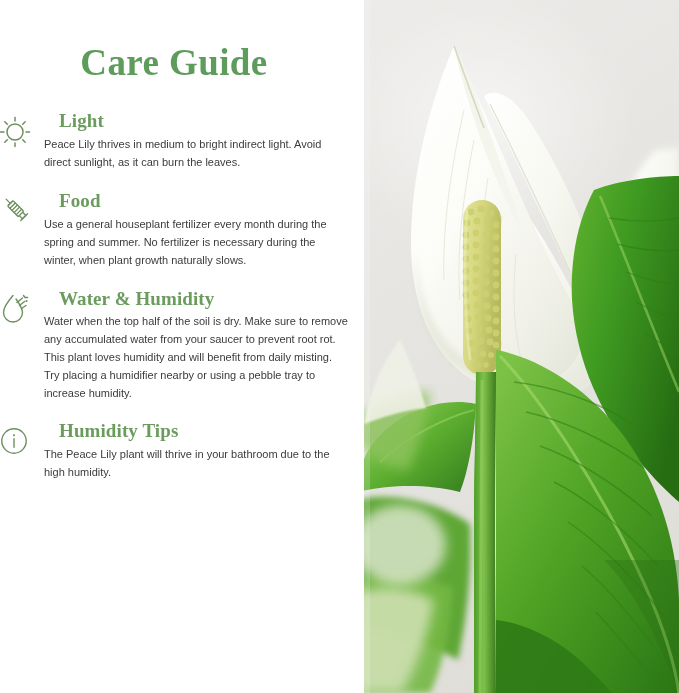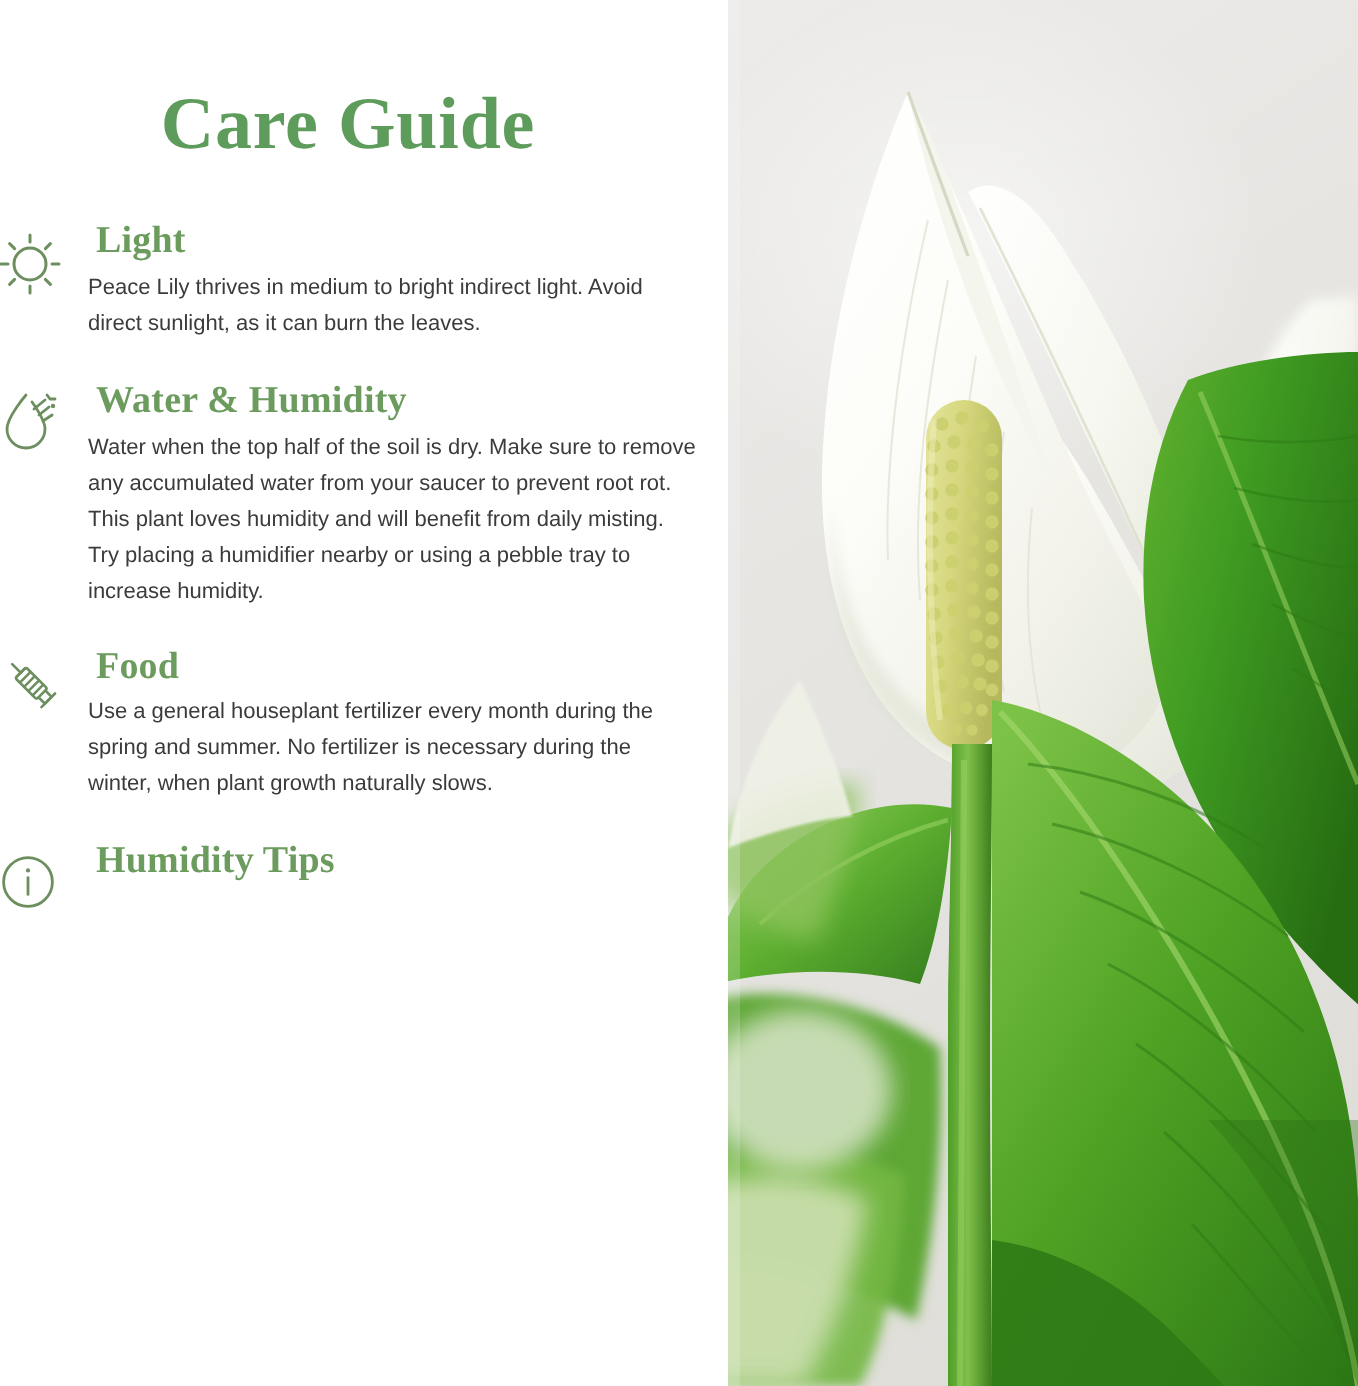--- a/index.html
+++ b/index.html
@@ -62,21 +62,21 @@
     left: -2px;
     top: 2px;
     width: 40px;
     height: 40px;
     display: block;
     overflow: hidden;
   }
   .sec-icon svg { display: block; }
 
   .sec-heading {
-    margin: 0 0 2px 4px;
+    margin: 0 0 2px 15px;
     font-family: "Liberation Serif", "DejaVu Serif", serif;
     font-weight: 700;
     font-size: 19px;
     color: #6b9c5e;
     line-height: 1.25;
     letter-spacing: 0.1px;
   }
 
   .sec-body {
     margin: 0;
@@ -122,35 +122,20 @@
             <line x1="2.5" y1="21" x2="6" y2="21"></line>
             <line x1="28" y1="21" x2="31.5" y2="21"></line>
             <line x1="6.8" y1="10.8" x2="9.3" y2="13.3"></line>
             <line x1="24.7" y1="28.7" x2="27.2" y2="31.2"></line>
             <line x1="27.2" y1="10.8" x2="24.7" y2="13.3"></line>
             <line x1="9.3" y1="28.7" x2="6.8" y2="31.2"></line>
           </svg>
         </span>
         <h2 class="sec-heading">Light</h2>
         <p class="sec-body">Peace Lily thrives in medium to bright indirect light. Avoid direct sunlight, as it can burn the leaves.</p>
-      </div>
-
-      <div class="section gap-water">
-        <span class="sec-icon">
-          <svg width="40" height="40" viewBox="0 0 40 40" fill="none" stroke="#6d8f5f" stroke-width="1.4" stroke-linecap="round" stroke-linejoin="round">
-            <path d="M15 6.5 C15 6.5 5.5 17.5 5.5 23.5 C5.5 28.8 9.8 33 15 33 C20.2 33 24.5 28.8 24.5 23.5 C24.5 19.8 21 14.2 18 10"></path>
-            <path d="M19 13.5 L24.5 9"></path>
-            <path d="M21.5 16.5 L26.5 12.5"></path>
-            <path d="M23.5 19.5 L28 16.5"></path>
-            <path d="M25.5 6.5 L27 8.5 L29.5 8.5"></path>
-            <circle cx="28.5" cy="12" r="1.1" fill="#6d8f5f" stroke="none"></circle>
-          </svg>
-        </span>
-        <h2 class="sec-heading">Water &amp; Humidity</h2>
-        <p class="sec-body">Water when the top half of the soil is dry. Make sure to remove any accumulated water from your saucer to prevent root rot. This plant loves humidity and will benefit from daily misting. Try placing a humidifier nearby or using a pebble tray to increase humidity.</p>
       </div>
 
       <div class="section gap-food">
         <span class="sec-icon">
           <svg width="40" height="40" viewBox="0 0 40 40" fill="none" stroke="#6d8f5f" stroke-width="1.3" stroke-linecap="round" stroke-linejoin="round">
             <g transform="rotate(45 18 18)">
               <rect x="10" y="14.2" width="15" height="7.6" rx="1"></rect>
               <path d="M25 15.6 L29.5 15.6 L29.5 20.4 L25 20.4"></path>
               <line x1="29.5" y1="13.2" x2="29.5" y2="22.8"></line>
               <line x1="13.2" y1="14.2" x2="13.2" y2="21.8"></line>
@@ -159,29 +144,45 @@
               <line x1="22.2" y1="14.2" x2="22.2" y2="21.8"></line>
               <line x1="10" y1="18" x2="4" y2="18"></line>
               <line x1="10" y1="15" x2="10" y2="21"></line>
             </g>
           </svg>
         </span>
         <h2 class="sec-heading">Food</h2>
         <p class="sec-body">Use a general houseplant fertilizer every month during the spring and summer. No fertilizer is necessary during the winter, when plant growth naturally slows.</p>
       </div>
 
+      <div class="section gap-water">
+        <span class="sec-icon">
+          <svg width="40" height="40" viewBox="0 0 40 40" fill="none" stroke="#6d8f5f" stroke-width="1.4" stroke-linecap="round" stroke-linejoin="round">
+            <path d="M15 6.5 C15 6.5 5.5 17.5 5.5 23.5 C5.5 28.8 9.8 33 15 33 C20.2 33 24.5 28.8 24.5 23.5 C24.5 19.8 21 14.2 18 10"></path>
+            <path d="M19 13.5 L24.5 9"></path>
+            <path d="M21.5 16.5 L26.5 12.5"></path>
+            <path d="M23.5 19.5 L28 16.5"></path>
+            <path d="M25.5 6.5 L27 8.5 L29.5 8.5"></path>
+            <circle cx="28.5" cy="12" r="1.1" fill="#6d8f5f" stroke="none"></circle>
+          </svg>
+        </span>
+        <h2 class="sec-heading">Water &amp; Humidity</h2>
+        <p class="sec-body">Water when the top half of the soil is dry. Make sure to remove any accumulated water from your saucer to prevent root rot. This plant loves humidity and will benefit from daily misting. Try placing a humidifier nearby or using a pebble tray to increase humidity.</p>
+      </div>
+
       <div class="section">
         <span class="sec-icon">
           <svg width="40" height="40" viewBox="0 0 40 40" fill="none" stroke="#6d8f5f" stroke-width="1.4" stroke-linecap="round">
             <circle cx="16" cy="20" r="12.2"></circle>
             <circle cx="16" cy="14.2" r="1.05" fill="#6d8f5f" stroke="none"></circle>
             <line x1="16" y1="17.8" x2="16" y2="26.2"></line>
           </svg>
         </span>
         <h2 class="sec-heading">Humidity Tips</h2>
+        <p class="sec-body">The Peace Lily plant will thrive in your bathroom due to the high humidity.</p>
       </div>
 
     </div>
   </div>
 
   <div class="photo-panel">
     <svg width="315" height="693" viewBox="0 0 315 693" preserveAspectRatio="xMidYMid slice">
       <defs>
         <linearGradient id="bgGrad" x1="0" y1="0" x2="0.3" y2="1">
           <stop offset="0%" stop-color="#ecebe9"></stop>

